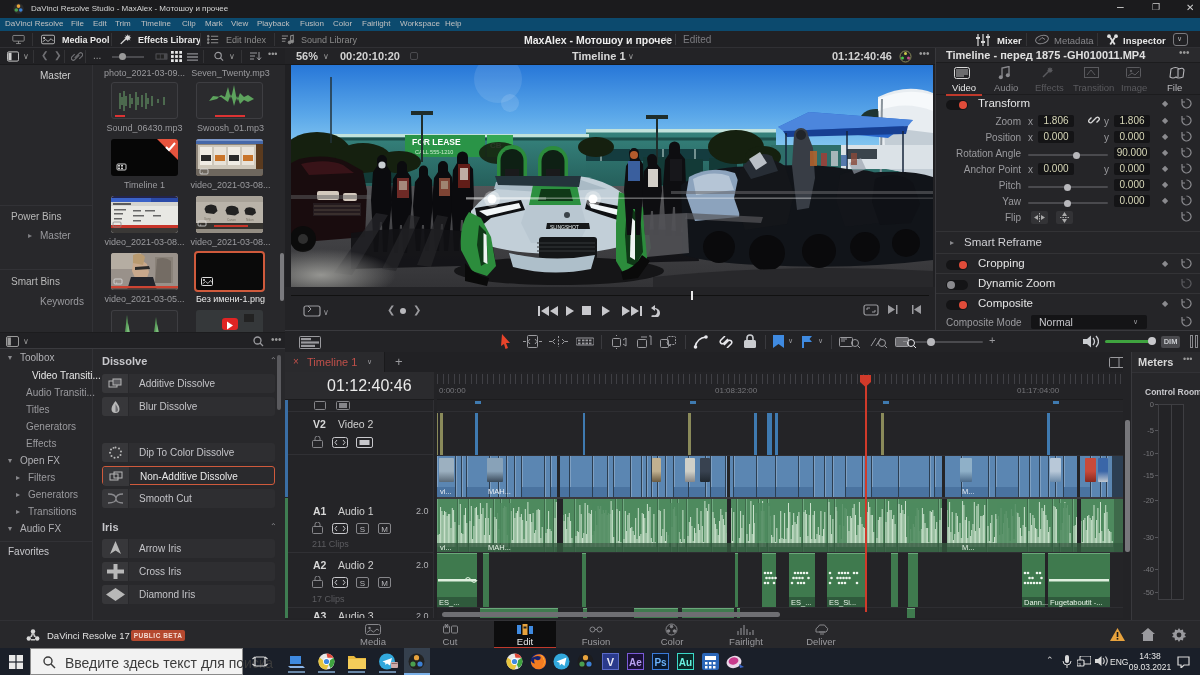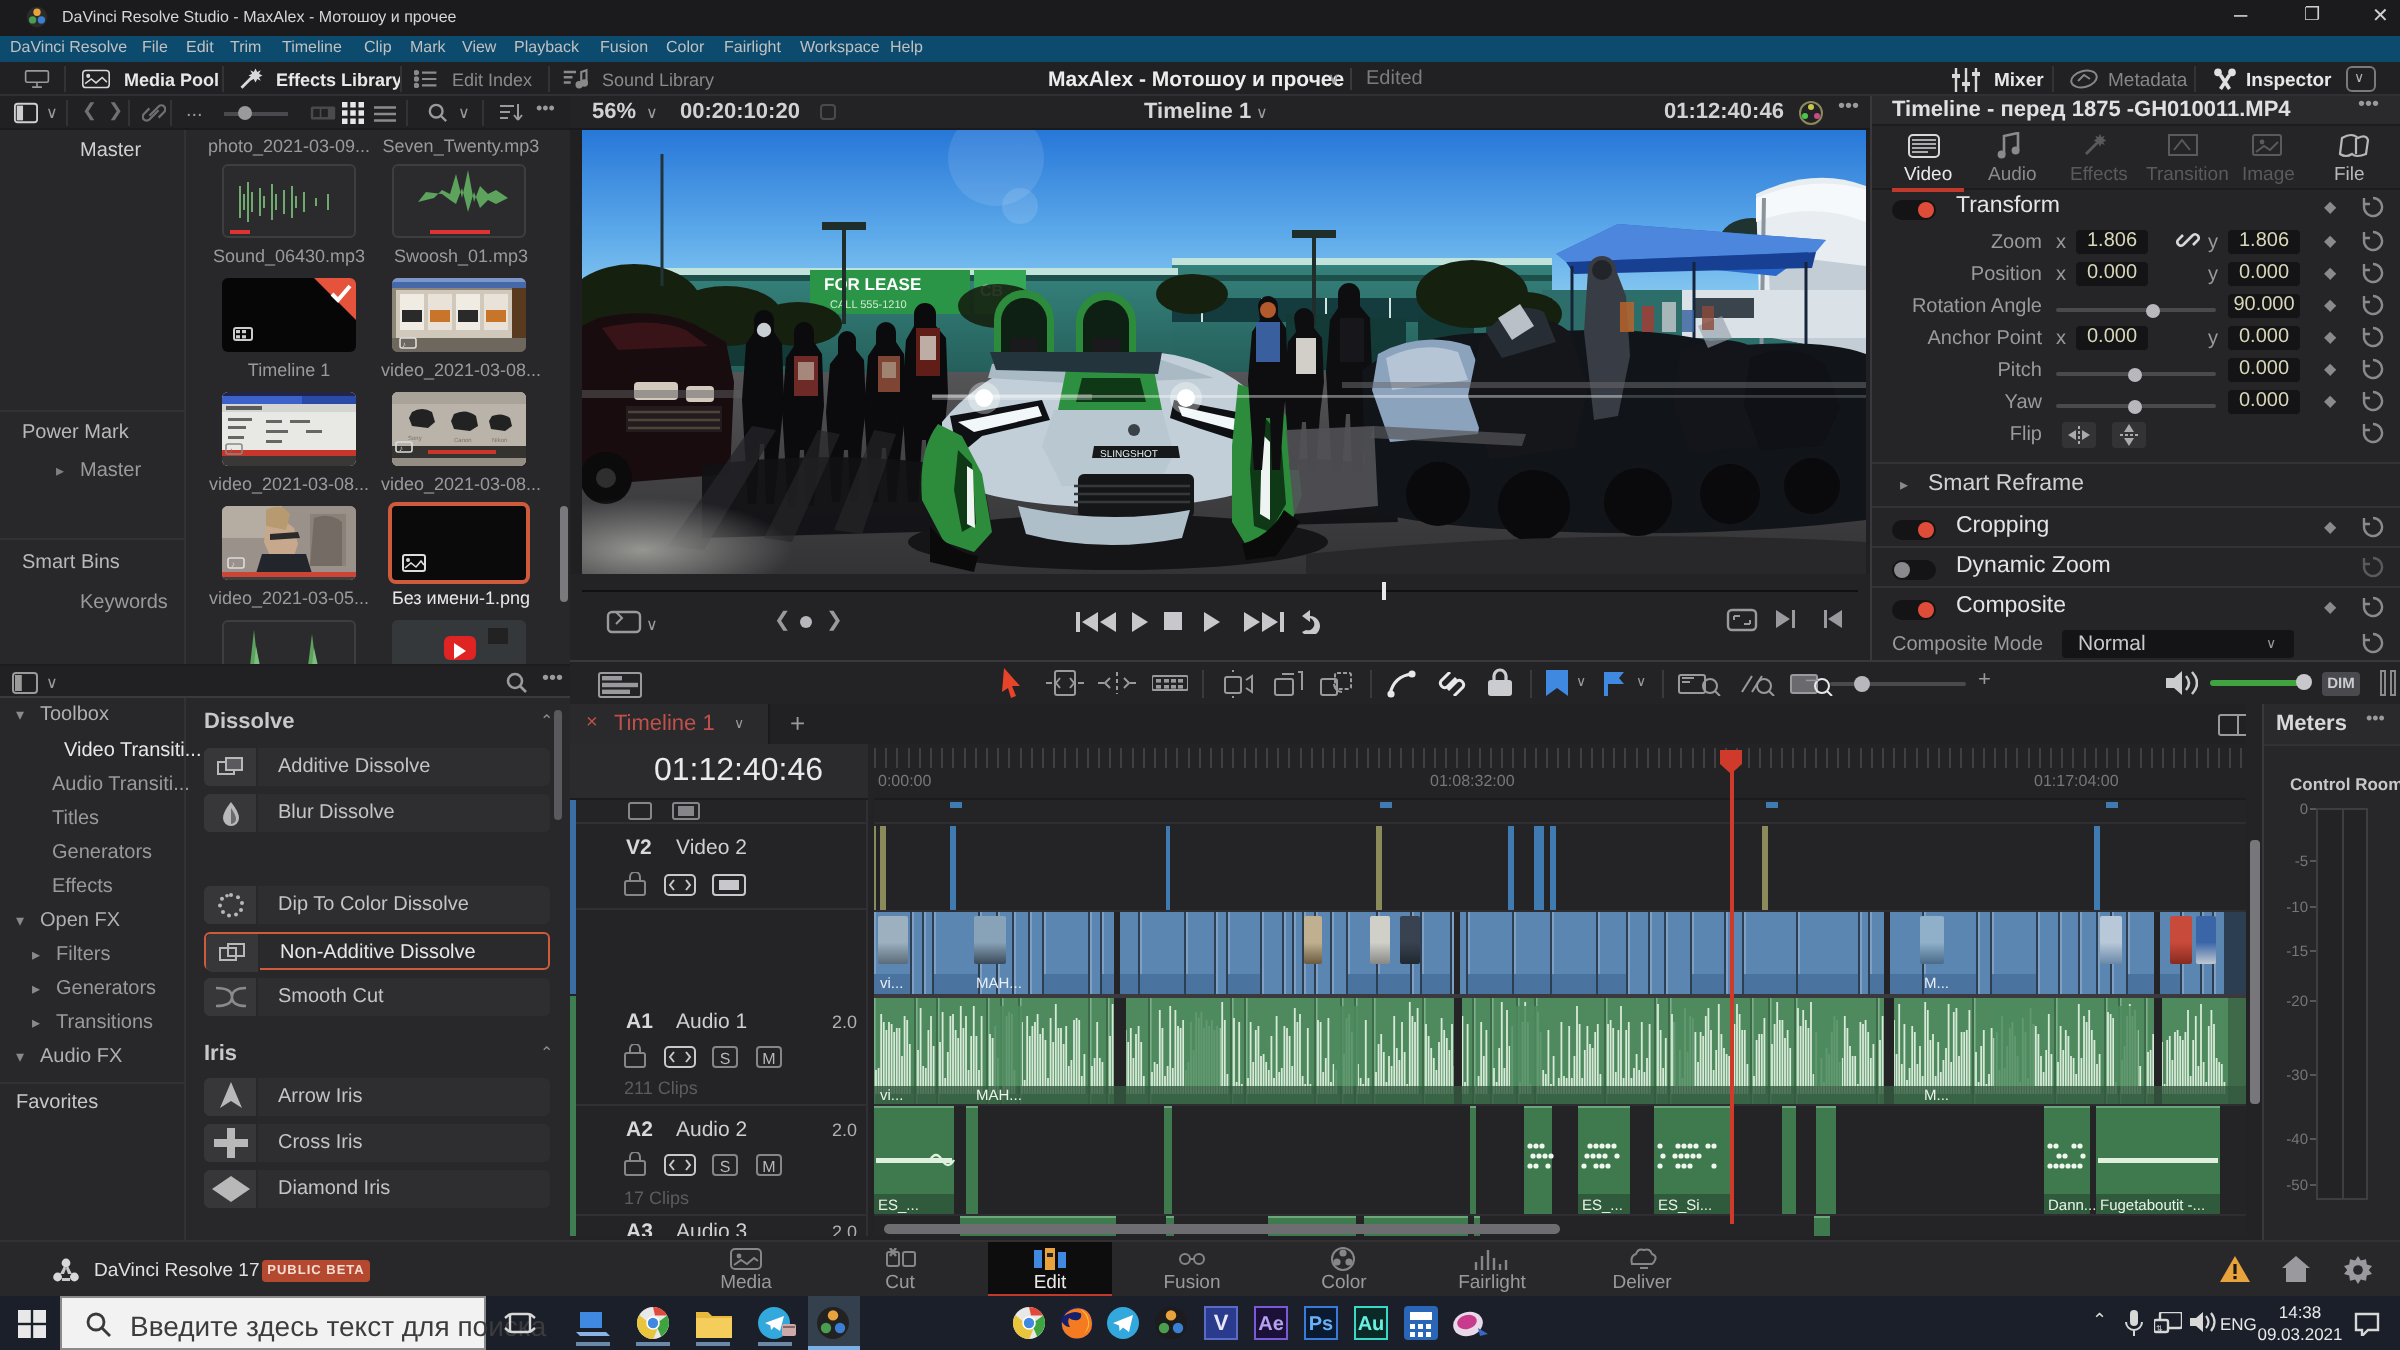--- a/index.html
+++ b/index.html
@@ -166,21 +166,21 @@
     <svg class="abs" style="left:250px;top:4px;" width="12" height="10" viewBox="0 0 12 10">
           <path d="M0 1 h7 M0 4 h5 M0 7 h4" stroke="#9a9a9e"></path>
           <path d="M9 0 v8 M9 8 l-2 -2.5 M9 8 l2 -2.5" stroke="#9a9a9e"></path>
         </svg>
     <span class="abs" style="left:268px;top:1px;font-size:9px;color:#9a9a9a;">•••</span>
   </div>
 
   <div class="abs" style="left:0;top:17px;width:93px;height:267px;background:#28282b;border-right:1px solid #323236;">
     <span class="abs" style="left:40px;top:5px;font-size:10px;color:#d0d0d0;">Master</span>
     <div class="abs" style="left:0;top:140px;width:93px;height:1px;background:#323236;"></div>
-    <span class="abs" style="left:11px;top:146px;font-size:10px;color:#b8b8b8;">Power Mark</span>
+    <span class="abs" style="left:11px;top:146px;font-size:10px;color:#b8b8b8;">Power Bins</span>
     <span class="abs" style="left:28px;top:166px;font-size:8px;color:#808084;">▸</span>
     <span class="abs" style="left:40px;top:165px;font-size:10px;color:#9a9a9e;">Master</span>
     <div class="abs" style="left:0;top:204px;width:93px;height:1px;background:#323236;"></div>
     <span class="abs" style="left:11px;top:211px;font-size:10px;color:#b8b8b8;">Smart Bins</span>
     <span class="abs" style="left:40px;top:231px;font-size:10px;color:#9a9a9e;">Keywords</span>
   </div>
 
   <div class="abs" style="left:94px;top:17px;width:191px;height:267px;background:#28282b;overflow:hidden;" id="thumbs">
     <style>.thl{position:absolute;width:85px;text-align:center;font-size:9px;color:#9a9a9e;white-space:nowrap;overflow:hidden;}</style>
     <span class="thl" style="left:8px;top:3px;">photo_2021-03-09...</span>

